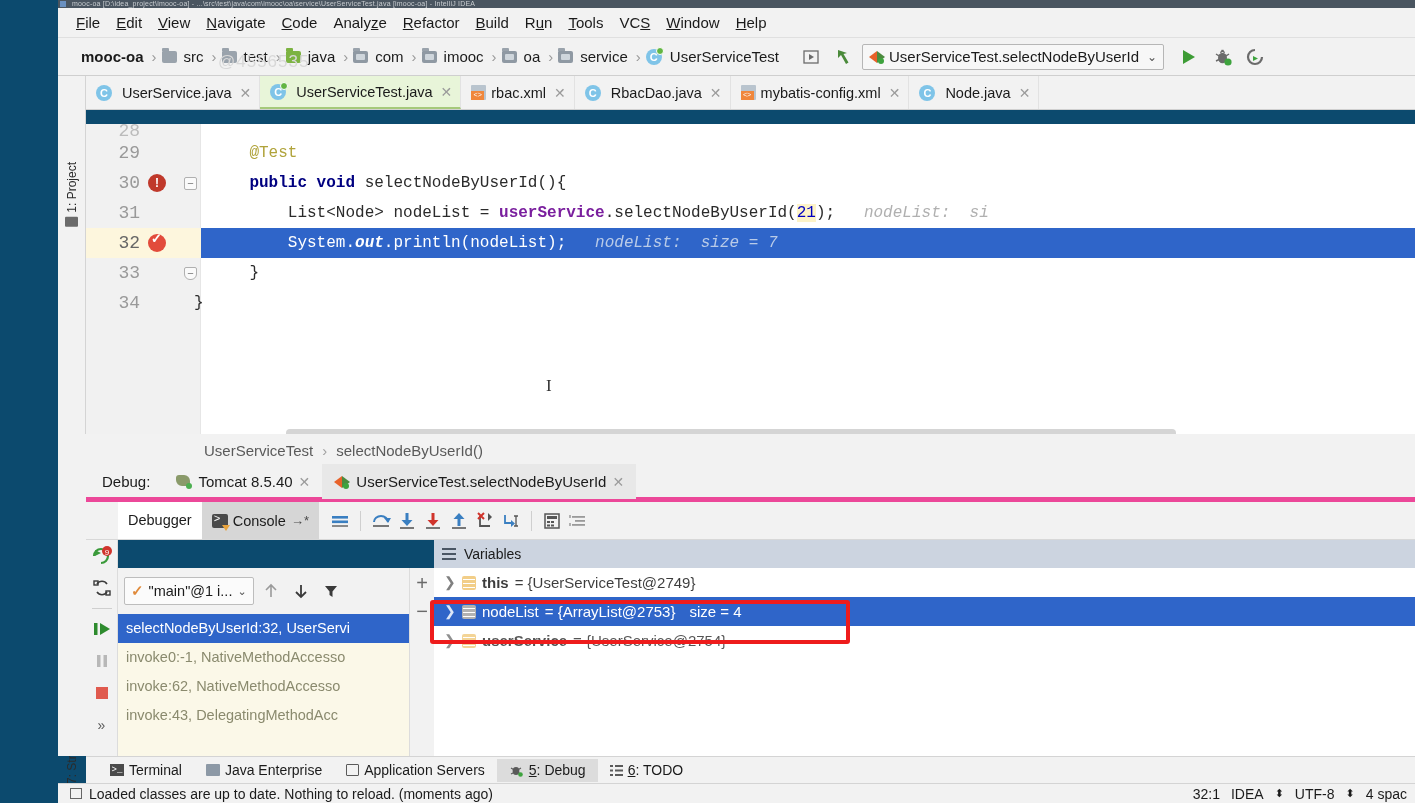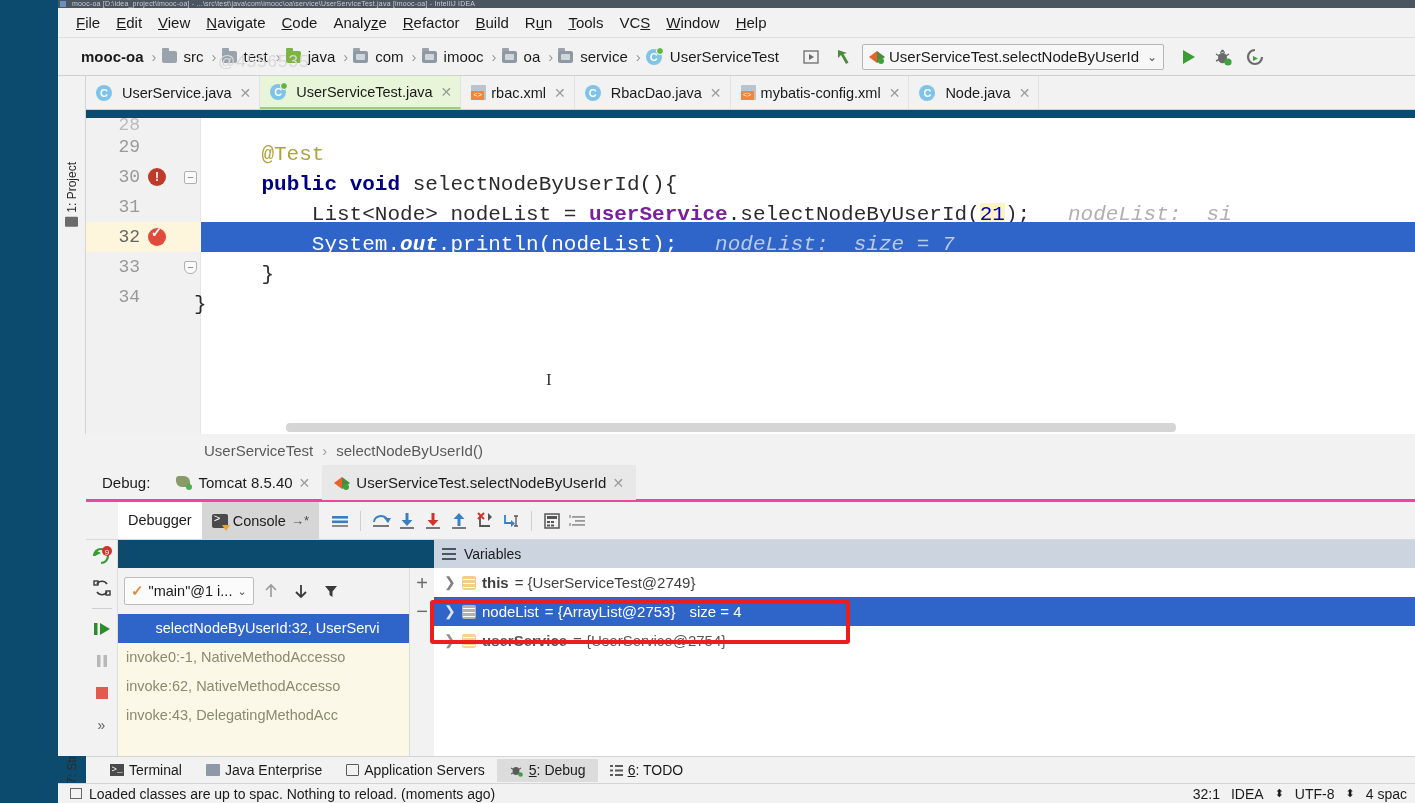--- a/index.html
+++ b/index.html
@@ -105,39 +105,38 @@
     width:15px; height:15px; background:#b9c4ce; border-radius:1px; position:relative;
   }
   .ico-xml::after{
     content:"<>"; position:absolute; left:0; bottom:0; width:13px; height:9px;
     background:#f0873c; color:#fff; font-size:7px; line-height:9px; text-align:center;
     font-family:"Liberation Mono", monospace;
   }
 
   
   .editor{
-    position:absolute; left:86px; top:118px; width:1329px; height:318px;
+    position:absolute; left:86px; top:124px; width:1329px; height:318px;
     background:#ffffff; overflow:hidden;
   }
   .gutter{
     position:absolute; left:0; top:0; width:115px; height:100%;
     background:#f1f1f1; border-right:1px solid #e6e6e6;
   }
   .codearea{ position:absolute; left:0; top:0; width:100%; height:100%; }
   .crow{ position:relative; height:30px; }
   .lnum{
     position:absolute; left:0; width:54px; text-align:right;
     font-family:"Liberation Mono", monospace; font-size:18px; color:#999;
     line-height:30px;
   }
   .code{
     position:absolute; left:125px; top:0; right:0; height:30px; line-height:30px;
-    font-family:"Liberation Mono", monospace; font-size:21px; color:#2b2b2b;
+    font-family:"Liberation Mono", monospace; font-size:16px; color:#2b2b2b;
     white-space:pre;
-    margin-top:8px;
   }
   .crow.sel .codebg{
     position:absolute; left:115px; top:0; right:0; height:30px; background:#2f65c9;
   }
   .crow.sel .lnumbg{ position:absolute; left:0; top:0; width:115px; height:30px; background:#fdf6dd;}
   .crow.sel .code{ color:#ffffff; }
   .kw{ color:#000080; font-weight:bold; }
   .ann{ color:#b0a33a; }
   .fld{ color:#7a1f9e; font-weight:bold; }
   .stat{ color:#7a1f9e; font-weight:bold; font-style:italic;}
@@ -173,21 +172,21 @@
   .dbgcrumb{
     position:absolute; left:86px; top:434px; width:1329px; height:32px;
     background:#f2f2f2; display:flex; align-items:center; padding-left:118px;
     font-size:15px; color:#5a5a5a;
   }
   .dbgcrumb .sp{ padding:0 9px; color:#a0a0a0; }
 
   
   .dbghdr{
     position:absolute; left:86px; top:466px; width:1329px; height:36px;
-    background:#f2f2f2; display:flex; align-items:center; border-bottom:3px solid #ec4899;
+    background:#f2f2f2; display:flex; align-items:center; border-bottom:5px solid #ec4899;
   }
   .dbghdr .dlabel{ font-size:15px; color:#1b1b1b; padding:0 14px 0 16px; }
   .sessiontab{
     height:35px; display:flex; align-items:center; gap:6px; padding:0 12px;
     font-size:15px; color:#1b1b1b; white-space:nowrap;
   }
   .sessiontab.active{ background:#e8e8e8; }
   .sessiontab .close{ color:#9b9b9b; font-size:14px; }
   .ico-tomcat{ width:16px; height:14px; position:relative; }
   .ico-tomcat .leaf{ position:absolute; left:0; top:0; width:14px; height:11px; background:#8a9a6a; border-radius:3px 6px 3px 6px; }
@@ -241,21 +240,21 @@
     font-size:14.5px; color:#1b1b1b; white-space:nowrap;
   }
   .frames-list{
     position:absolute; left:118px; top:614px; width:292px; height:142px;
     background:#fbf8e8; overflow:hidden; border-right:1px solid #dcdcdc;
   }
   .frow{
     height:29px; line-height:29px; padding-left:8px; font-size:14.5px;
     color:#8a8a6e; white-space:nowrap; overflow:hidden;
   }
-  .frow.sel{ background:#2f65c9; color:#fff;text-align:center; }
+  .frow.sel{ background:#2f65c9; color:#fff; }
   .frames-scroll{
     position:absolute; left:410px; top:614px; width:24px; height:142px;
     background:#f2f2f2; display:flex; flex-direction:column; align-items:center;
     padding-top:22px; gap:12px;
   }
   .scr-arrow{ width:0;height:0;border-left:8px solid transparent;border-right:8px solid transparent;}
   .scr-arrow.up{ border-bottom:9px solid #b5b5b5; }
   .scr-arrow.down{ border-top:9px solid #b5b5b5; }
 
   
@@ -797,21 +796,21 @@
             <rect x="5" y="9" width="8" height="2" fill="#5a5a5a"></rect>
           </svg>
       </span>
       <span><span class="u">6</span>: TODO</span>
     </div>
   </div>
 
   <div class="statusbar">
     <div class="status-left">
       <span class="sq-ico"></span>
-      <span>Loaded classes are up to spac. Nothing to reload. (moments ago)</span>
+      <span>Loaded classes are up to date. Nothing to reload. (moments ago)</span>
     </div>
     <div class="status-right">
       <span>32:1</span>
       <span>IDEA</span>
       <span style="font-size:11px;">⬍</span>
       <span>UTF-8</span>
       <span style="font-size:11px;">⬍</span>
       <span>4 spac</span>
     </div>
   </div>

